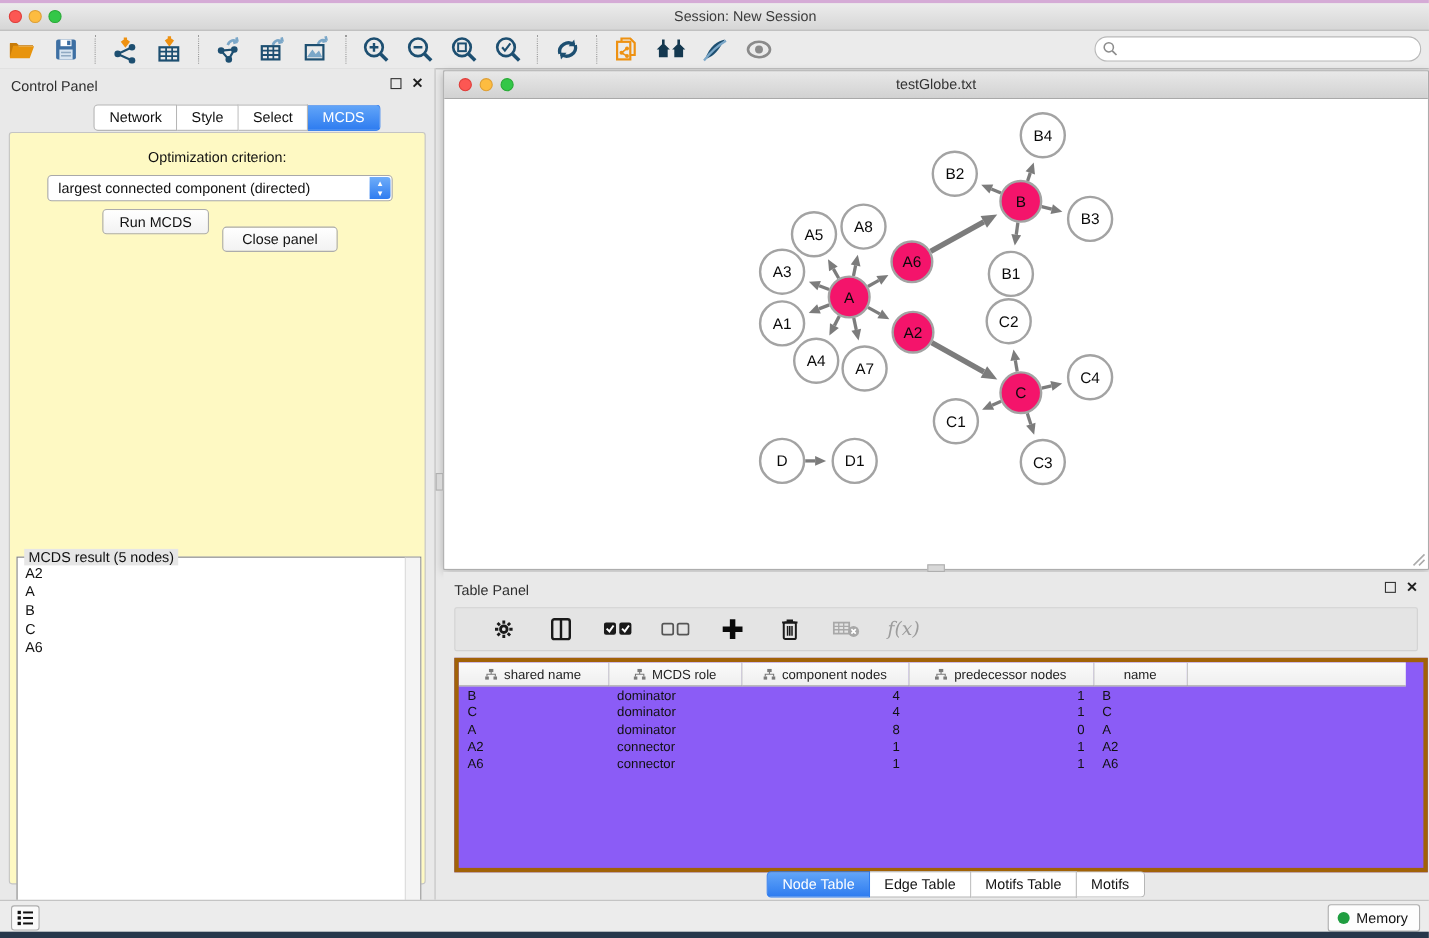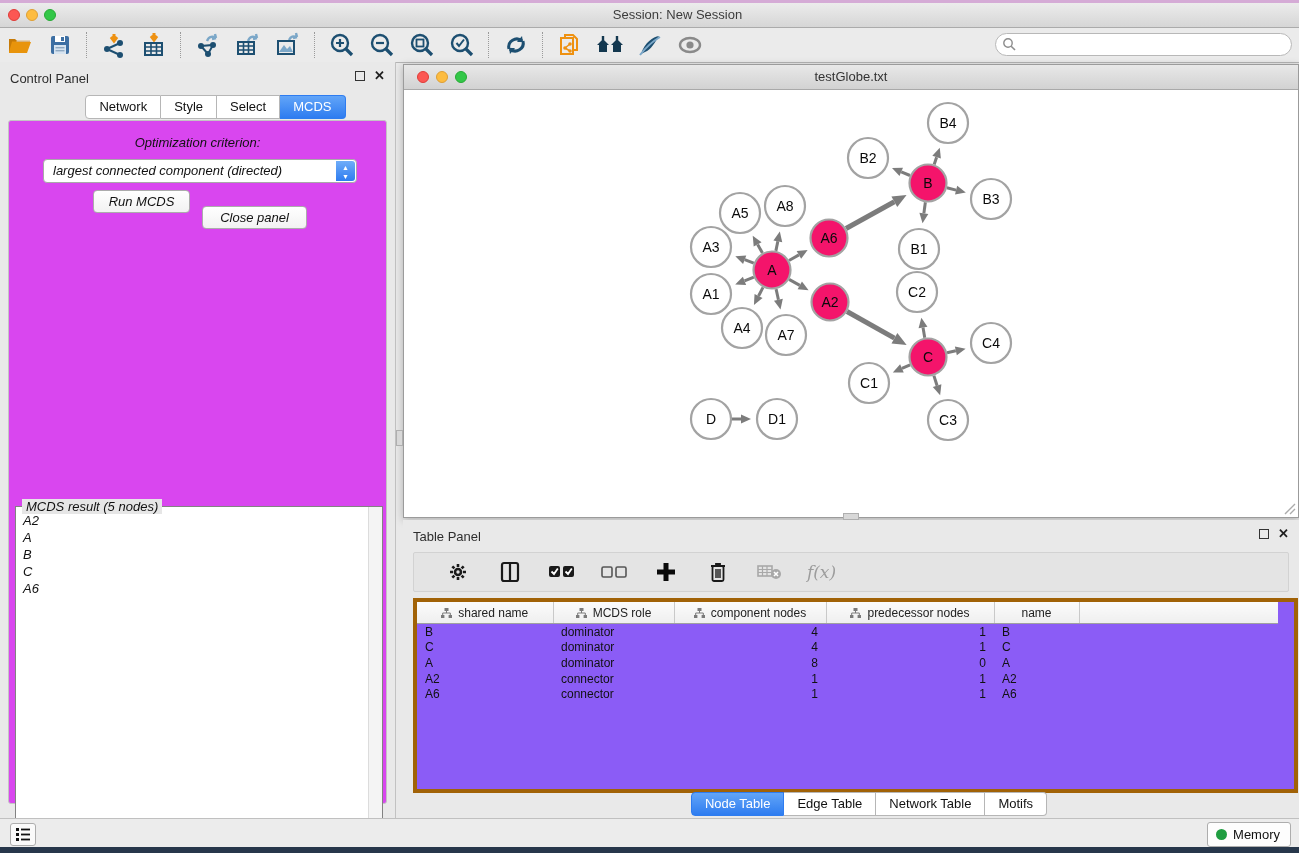--- a/index.html
+++ b/index.html
@@ -32,22 +32,22 @@
   .phead{position:absolute;left:10px;top:9px;font-size:13px;color:#2E2E2E;}
   .picons{position:absolute;right:10px;top:9px;display:flex;gap:9px;align-items:center;}
   .float-sq{width:8px;height:8px;border:1.5px solid #333;display:inline-block;}
   .close-x{font-size:13px;font-weight:bold;color:#1E1E1E;line-height:10px;}
   .segrow{position:absolute;left:0;top:33px;width:100%;text-align:center;white-space:nowrap;}
   .seg{display:inline-block;padding:3px 13px 4px;background:#FFF;border:1px solid #B6B6B6;border-left:none;
        font-size:13px;color:#111;vertical-align:top;}
   .seg.first{border-left:1px solid #B6B6B6;border-radius:4px 0 0 4px;margin-left:36px;}
   .seg.last{border-radius:0 4px 4px 0;}
   .seg.active{background:linear-gradient(#62A5F8,#2E7CF0);border-color:#2E7CF0;color:#FFF;}
-  .cp-body{position:absolute;left:8px;top:58px;width:377px;height:682px;background:#d946ef;
-           border:1px solid #C4C4C4;border-radius:3px;font-style:italic;}
+  .cp-body{position:absolute;left:8px;top:58px;width:377px;height:682px;background:#fef9c3;
+           border:1px solid #C4C4C4;border-radius:3px;}
   .opt-label{position:absolute;left:0;top:14px;width:100%;text-align:center;font-size:13px;color:#111;}
   .selbox{position:absolute;left:34px;top:38px;width:312px;height:22px;background:#FFF;
           border:1px solid #A9A9A9;border-radius:4px;}
   .selbox .val{position:absolute;left:9px;top:3px;font-size:13px;color:#111;}
   .stepper{position:absolute;right:1px;top:1px;width:19px;height:20px;border-radius:0 3px 3px 0;
            background:linear-gradient(#6FADF9,#2E7CF0);color:#FFF;font-size:7px;line-height:9px;
            text-align:center;padding-top:2px;box-sizing:border-box;}
   .btn{position:absolute;height:23px;background:linear-gradient(#FFFFFF,#F2F2F2);border:1px solid #ACACAC;
        border-radius:4px;font-size:13px;color:#111;text-align:center;line-height:21px;box-sizing:border-box;}
   .resultbox{position:absolute;left:6px;top:385px;width:366px;height:340px;border:1px solid #828282;
@@ -562,21 +562,21 @@
             <td class="al">A6</td>
             <td class="al">connector</td>
             <td class="ar">1</td>
             <td class="ar">1</td>
             <td class="al">A6</td>
             <td></td>
           </tr>
         </tbody>
       </table>
   </div>
-  <div class="btabs" id="table-tabs"><span class="seg first active">Node Table</span><span class="seg">Edge Table</span><span class="seg">Network Table</span><span class="seg last">Motifs</span></div>
+  <div class="btabs" id="table-tabs"><span class="seg first active">Node Table</span><span class="seg">Edge Table</span><span class="seg">Motifs Table</span><span class="seg last">Motifs</span></div>
 </div>
 
 <div class="abs statusbar">
   <span class="listbtn">
     <svg width="16" height="15" viewBox="0 0 16 15">
       <rect x="1" y="1" width="3" height="3" fill="#111"></rect>
         <rect x="6" y="1.6" width="9" height="1.8" fill="#111"></rect>
       <rect x="1" y="6" width="3" height="3" fill="#111"></rect>
         <rect x="6" y="6.6" width="9" height="1.8" fill="#111"></rect>
       <rect x="1" y="11" width="3" height="3" fill="#111"></rect>

